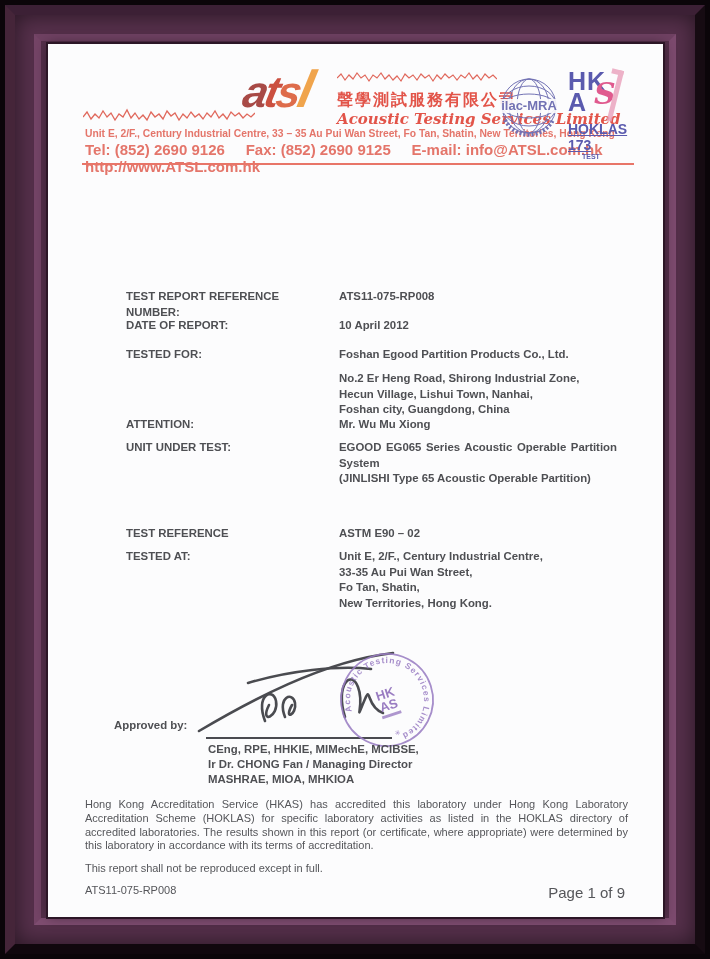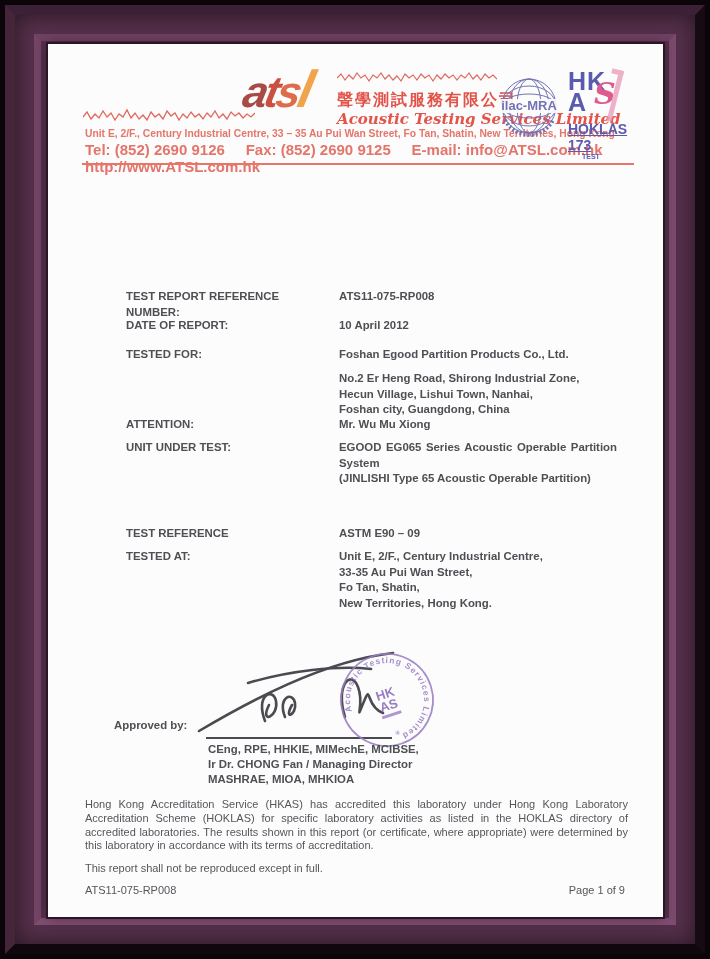--- a/index.html
+++ b/index.html
@@ -61,21 +61,21 @@
   .sig-names{ position:absolute; left:160px; top:698px; font-size:11.4px; font-weight:bold;
     color:#4e4f53; line-height:15px; }
   .stamp{ position:absolute; left:289px; top:606px; width:100px; height:100px;
     transform:rotate(-18deg); opacity:.88; }
 
   
   .accred{ position:absolute; left:37px; top:754px; width:543px; font-size:11px;
     line-height:13.8px; color:#55565a; text-align:justify; }
   .repro{ position:absolute; left:37px; top:818px; font-size:11px; color:#55565a; }
   .foot-left{ position:absolute; left:37px; top:840px; font-size:11px; color:#55565a; }
-  .foot-right{ position:absolute; right:38px; top:840px; font-size:11px; color:#55565a;padding-left:11px; }
+  .foot-right{ position:absolute; right:38px; top:840px; font-size:15px; color:#55565a;padding-left:11px; }
 </style>
 </head>
 <body>
 
 <div class="frame-face"></div>
 <div class="frame-bevel"></div>
 
 <div class="page">
 
   <svg class="hdr-zigzag" width="172" height="16" viewBox="0 0 172 16">
@@ -141,21 +141,21 @@
     <span class="lbl">ATTENTION:</span>
     <div class="val">Mr. Wu Mu Xiong</div>
   </div>
   <div class="row" style="top:396px">
     <span class="lbl">UNIT UNDER TEST:</span>
     <div class="val v-justify">EGOOD EG065 Series Acoustic Operable Partition System
 (JINLISHI Type 65 Acoustic Operable Partition)</div>
   </div>
   <div class="row" style="top:482px">
     <span class="lbl">TEST REFERENCE</span>
-    <div class="val">ASTM E90 – 09</div>
+    <div class="val">ASTM E90 – 02</div>
   </div>
   <div class="row" style="top:505px">
     <span class="lbl">TESTED AT:</span>
     <div class="val v-lines">Unit E, 2/F., Century Industrial Centre,
 33-35 Au Pui Wan Street,
 Fo Tan, Shatin,
 New Territories, Hong Kong.</div>
   </div>
 
   <svg class="sig" width="210" height="92" viewBox="0 0 210 92">

